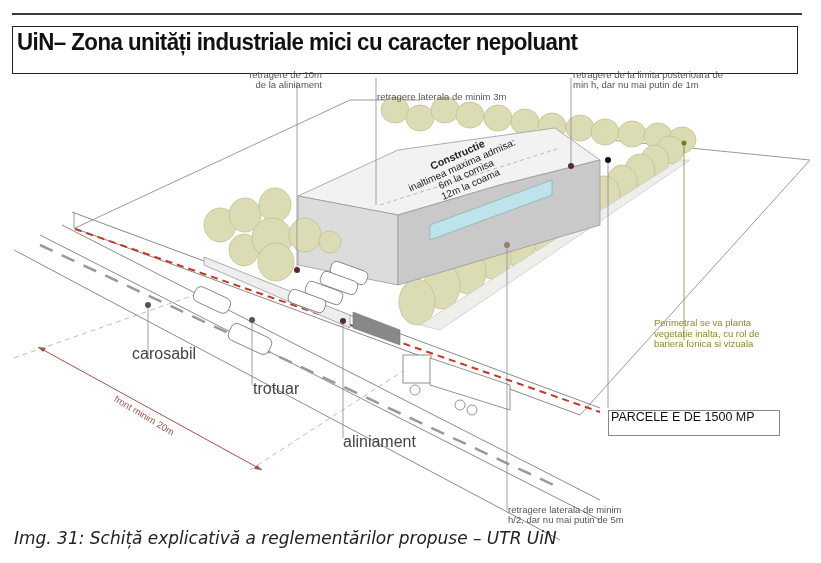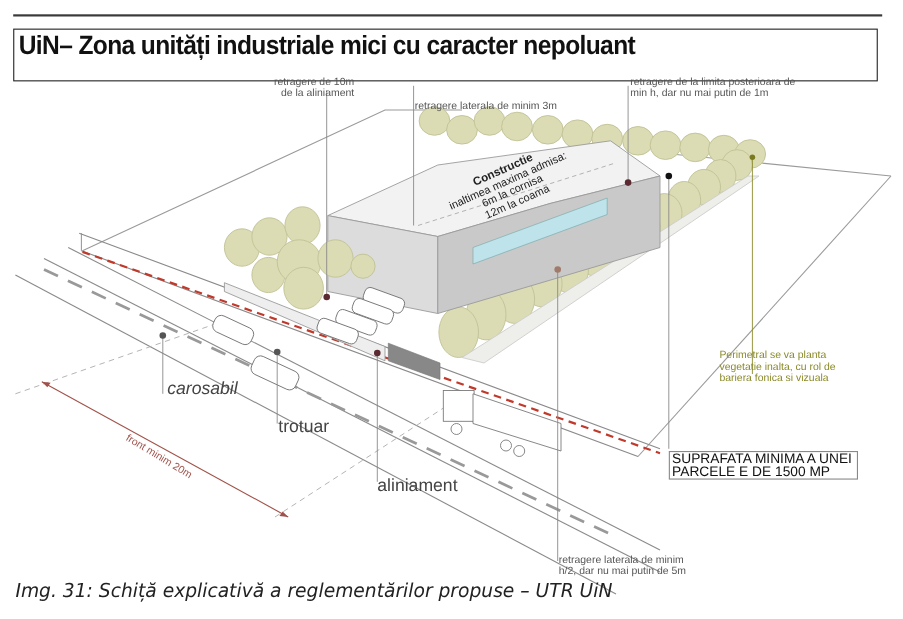--- a/index.html
+++ b/index.html
@@ -175,28 +175,27 @@
   <span>12m la coama</span>
 </div>
 
 <div class="lbl lbl-olive" style="left:654px; top:318px;">
   <div>Perimetral se va planta</div>
   <div>vegetatie inalta, cu rol de</div>
   <div>bariera fonica si vizuala</div>
 </div>
 
 <div class="area-box">
-  <div>SUPRAFATA MINIMA A UNEI</div>
   <div>PARCELE E DE 1500 MP</div>
 </div>
 
 <div class="lbl lbl-small" style="left:508px; top:505px;">
   <div>retragere laterala de minim</div>
   <div>h/2, dar nu mai putin de 5m</div>
 </div>
 
-<div class="lbl lbl-big" style="left:152px; top:345px;font-style:italic;">carosabil</div>
+<div class="lbl lbl-big" style="left:132px; top:345px;">carosabil</div>
 <div class="lbl lbl-big" style="left:253px; top:380px;">trotuar</div>
 <div class="lbl lbl-big" style="left:343px; top:433px;">aliniament</div>
 
 <div class="front-lbl">front minim 20m</div>
 
 <div class="caption">Img. 31:  Schiță explicativă a reglementărilor propuse – UTR UiN</div>
 
 </body></html>

